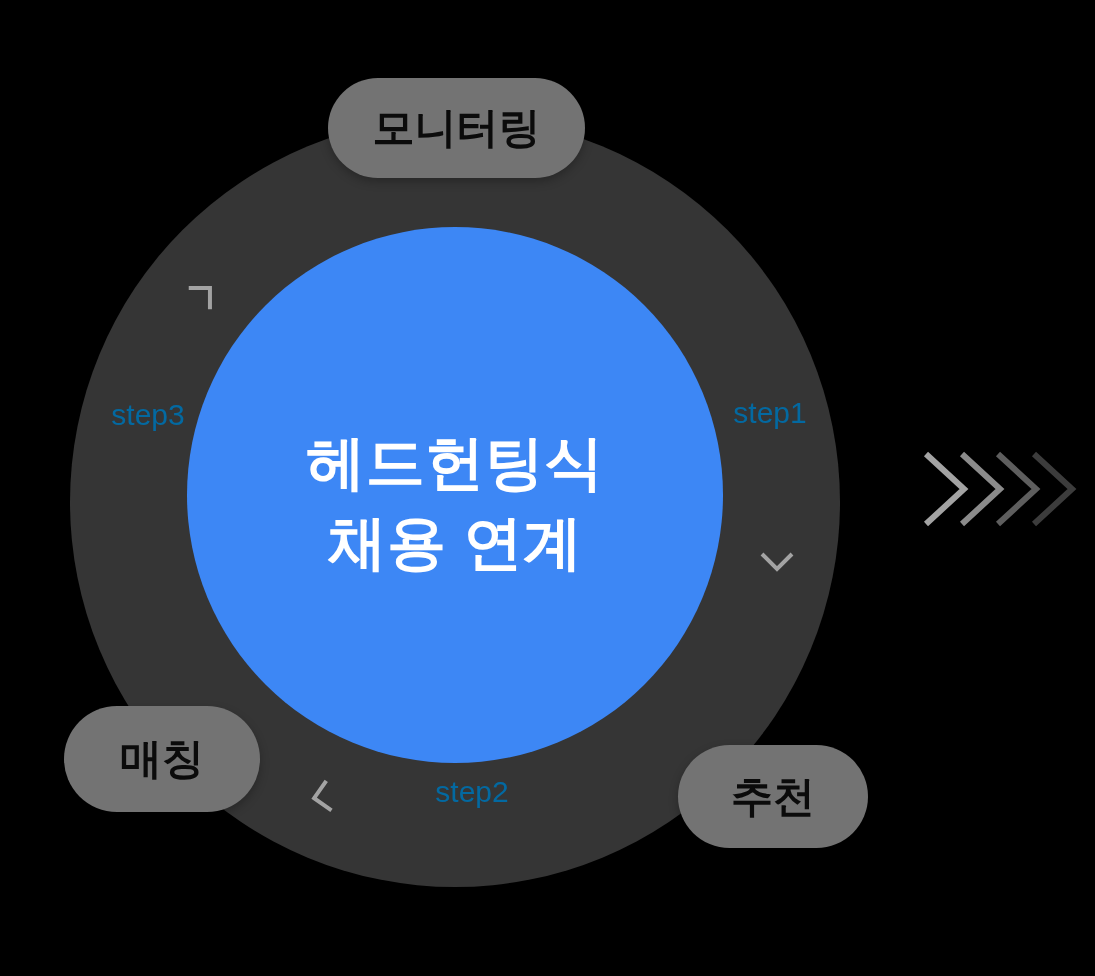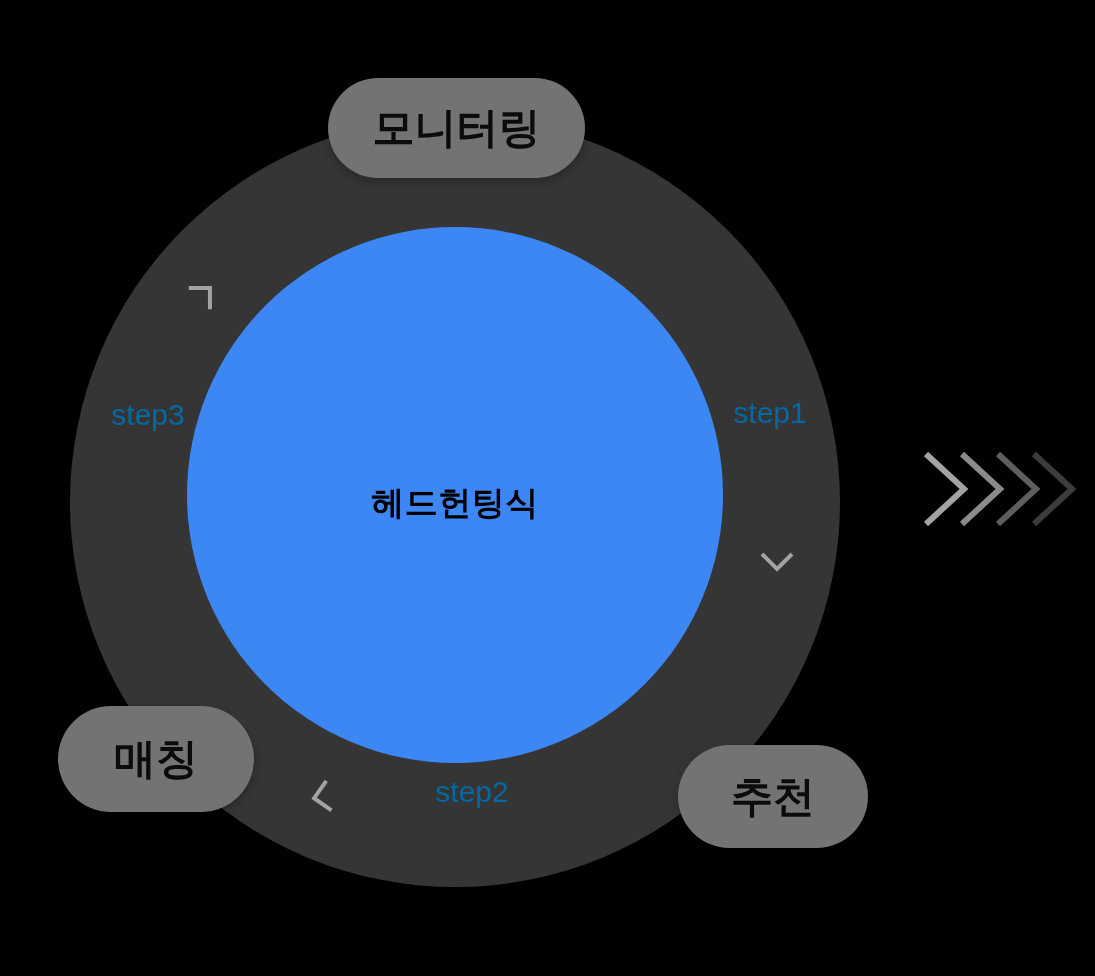--- a/index.html
+++ b/index.html
@@ -21,21 +21,21 @@
 
   
   .center-circle{
     position:absolute;left:187px;top:227px;
     width:536px;height:536px;border-radius:50%;
     background:#3D87F5;
     display:flex;flex-direction:column;align-items:center;justify-content:center;
     padding-top:16px;box-sizing:border-box;
   }
   .center-line{
-    color:#000000;font-size:33px;font-weight:700;line-height:80px;
+    color:#ffffff;font-size:59px;font-weight:700;line-height:80px;
     letter-spacing:0.5px;white-space:nowrap;
   }
 
   
   .step-label{
     position:absolute;transform:translate(-50%,-50%);
     color:#0369a1;font-size:30px;font-weight:400;white-space:nowrap;
   }
   .step-right{left:770px;top:413px;}
   .step-bottom{left:472px;top:792px;}
@@ -49,21 +49,21 @@
   .rc-bottomleft{left:303px;top:787px;transform:rotate(80deg);}
 
   
   .pill{
     position:absolute;background:#737373;border-radius:60px;
     display:flex;align-items:center;justify-content:center;
     box-shadow:0 4px 10px rgba(0,0,0,0.25);
   }
   .pill-text{color:#0B0B0B;font-size:42px;font-weight:700;white-space:nowrap;}
   .pill-top{left:328px;top:78px;width:257px;height:100px;}
-  .pill-bottom-left{left:58px;top:706px;width:196px;height:106px;}
+  .pill-bottom-left{left:64px;top:706px;width:196px;height:106px;}
   .pill-bottom-right{left:678px;top:745px;width:190px;height:103px;}
 
   
   .flow-arrows{position:absolute;left:0;top:0;}
   .flow-chevron{position:absolute;top:450px;width:46px;height:78px;}
   .fc1{left:923px;}
   .fc2{left:959px;}
   .fc3{left:995px;}
   .fc4{left:1031px;}
   .fc1 polyline{stroke:#A3A3A3;}
@@ -93,20 +93,21 @@
     </svg>
   </span>
   <span class="ring-chevron rc-bottomleft">
     <svg width="36" height="20" viewBox="0 0 36 20" fill="none">
       <polyline points="3,2 18,17 33,2" stroke="#A3A3A3" stroke-width="4" fill="none"></polyline>
     </svg>
   </span>
 
   <div class="center-circle">
     <div class="center-line">헤드헌팅식</div>
+    <div class="center-line">채용 연계</div>
   </div>
 
   <div class="pill pill-top">
     <span class="pill-text">모니터링</span>
   </div>
   <div class="pill pill-bottom-right">
     <span class="pill-text">추천</span>
   </div>
   <div class="pill pill-bottom-left">
     <span class="pill-text">매칭</span>

